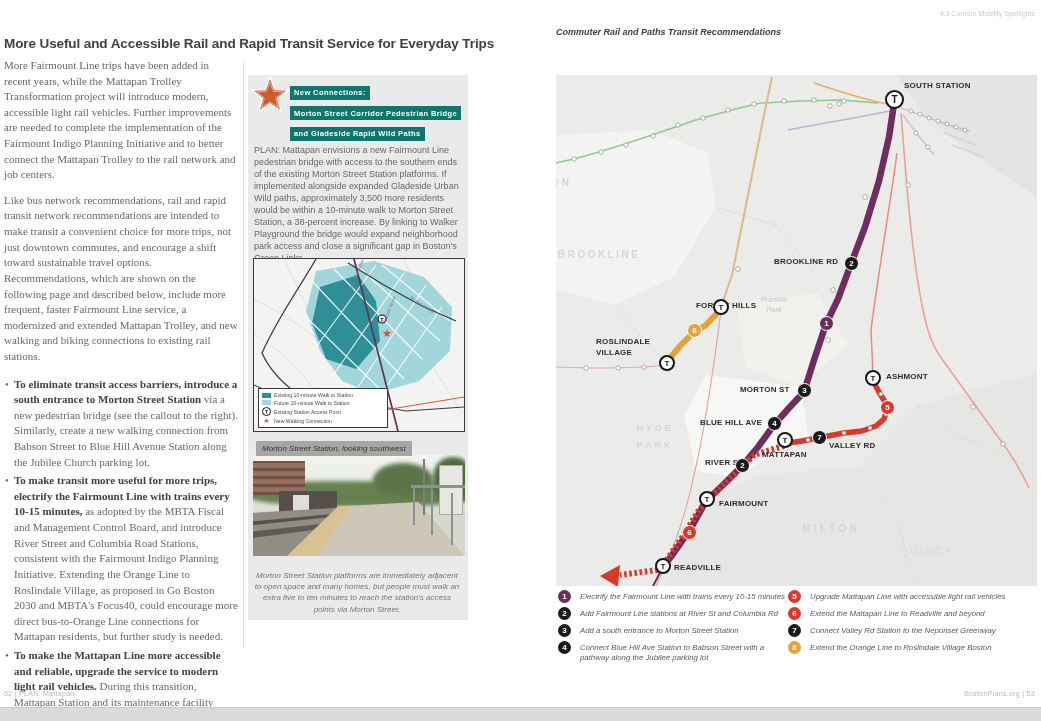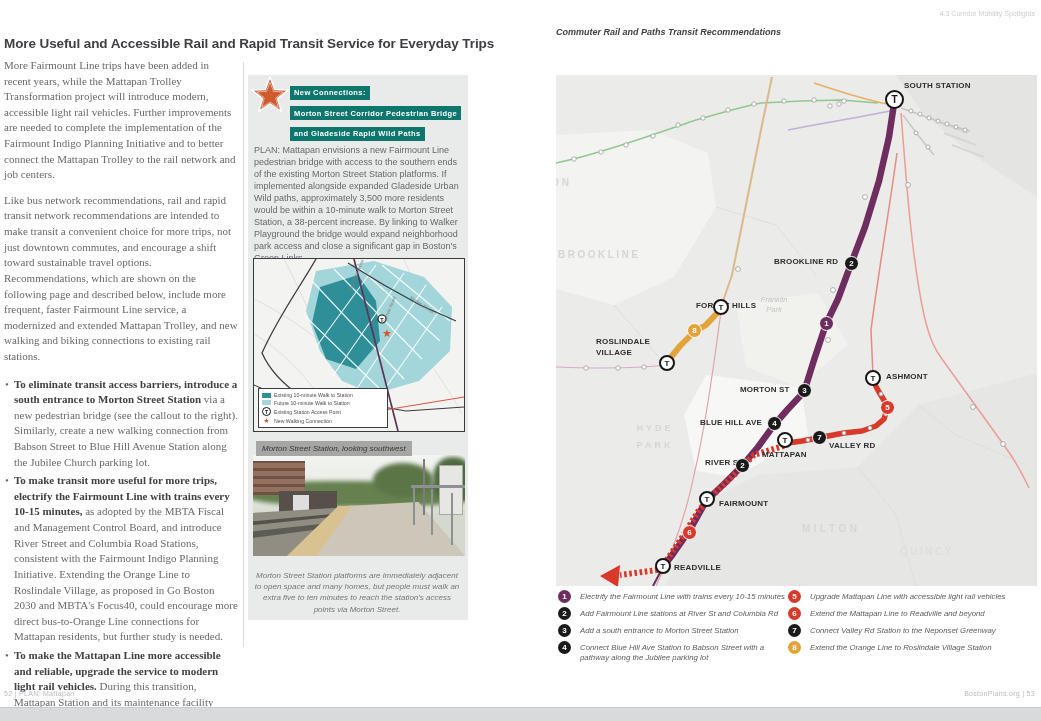--- a/index.html
+++ b/index.html
@@ -339,20 +339,20 @@
     <div class="legend-row">
         <span class="l-badge redb">6</span>
         <span class="l-text">Extend the Mattapan Line to Readville and beyond</span>
       </div>
     <div class="legend-row">
         <span class="l-badge blackb">7</span>
         <span class="l-text">Connect Valley Rd Station to the Neponset Greenway</span>
       </div>
     <div class="legend-row">
         <span class="l-badge orangeb">8</span>
-        <span class="l-text">Extend the Orange Line to Roslindale Village Station</span>
+        <span class="l-text">Extend the Orange Line to Roslindale Village Boston</span>
       </div>
   </div>
 
   <div class="abs page-footer" style="right:6px;top:690px;">BostonPlans.org | 53</div>
 
   <div class="abs" id="bottom-bar"></div>
 </div>
 
 </body></html>

